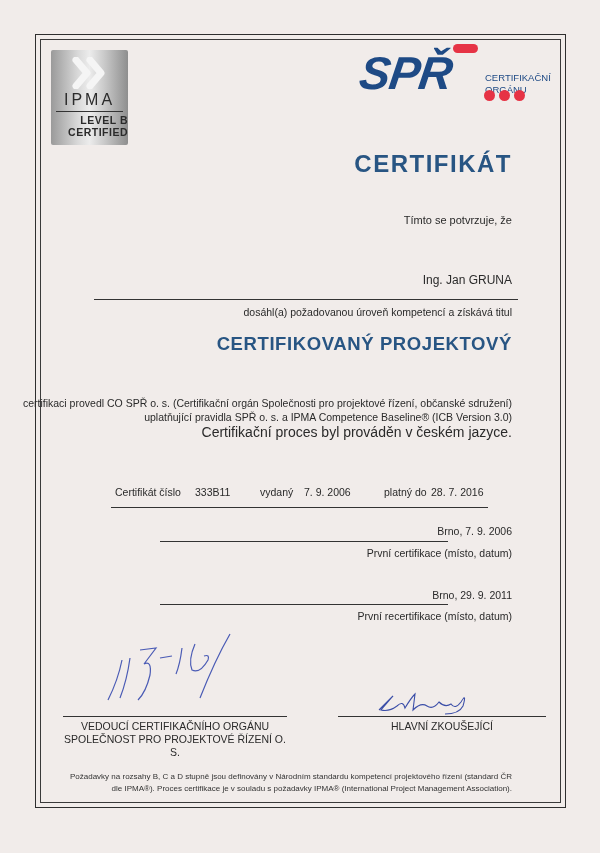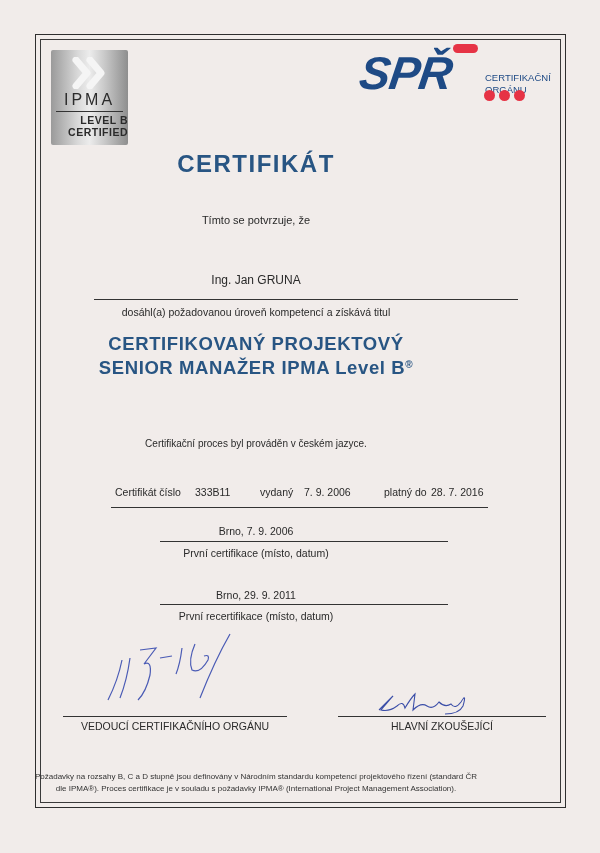--- a/index.html
+++ b/index.html
@@ -11,21 +11,21 @@
   }
   .outer-frame {
     position:absolute; left:35px; top:34px; width:531px; height:774px;
     border:1.5px solid #2e2e2e; box-sizing:border-box;
   }
   .inner-frame {
     position:absolute; left:40px; top:39px; width:521px; height:764px;
     border:1px solid #3a3a3a; box-sizing:border-box;
   }
   .abs { position:absolute; }
-  .center { left:0; width:512px; text-align:center; }
+  .center { left:0; width:512px; text-align:right; }
 
   
   .ipma-badge {
     position:absolute; left:51px; top:50px; width:77px; height:95px;
     background:linear-gradient(90deg,#9a9a9a 0%,#d9d9d9 35%,#ececec 50%,#c8c8c8 70%,#8e8e8e 100%);
     border-radius:2px;
   }
   .ipma-badge svg { position:absolute; left:21px; top:7px; }
   .ipma-word {
     position:absolute; left:0; width:77px; top:41px; text-align:center;
@@ -59,21 +59,21 @@
   }
   .confirm { top:214px; font-size:11px; }
   .holder { top:273px; font-size:12px; font-weight:normal; }
   .holder-line { position:absolute; left:94px; width:424px; top:299px; height:1px; background:#333; }
   .achieved { top:306px; font-size:10.5px; }
   .degree {
     top:333px; font-size:18.5px; font-weight:bold; color:#285583; line-height:21px; letter-spacing:0.6px;
   }
   .degree sup { font-size:10px; vertical-align:6px; }
   .body-text { top:396px; font-size:10.5px; line-height:14px; }
-  .process { top:438px; font-size:10px; }
+  .process { top:424px; font-size:14px; }
 
   .cert-row { position:absolute; top:486px; font-size:10.5px; }
   .cert-line { position:absolute; left:111px; width:377px; top:507px; height:1px; background:#333; }
 
   .place1 { top:525px; font-size:10.5px; }
   .line1 { position:absolute; left:160px; width:288px; top:541px; height:1px; background:#333; }
   .cap1 { top:547px; font-size:10.5px; }
   .place2 { top:589px; font-size:10.5px; }
   .line2 { position:absolute; left:160px; width:288px; top:604px; height:1px; background:#333; }
   .cap2 { top:610px; font-size:10.5px; }
@@ -115,24 +115,25 @@
 </div>
 
 <div class="abs center title">CERTIFIKÁT</div>
 <div class="abs center confirm">Tímto se potvrzuje, že</div>
 <div class="abs center holder">Ing. Jan GRUNA</div>
 <div class="holder-line"></div>
 <div class="abs center achieved">dosáhl(a) požadovanou úroveň kompetencí a získává titul</div>
 
 <div class="abs center degree">
   <div>CERTIFIKOVANÝ PROJEKTOVÝ</div>
-  <div><span>SENIOR MANAŽER IPMA Level B</span><sup>®</sup></div>
 </div>
 
 <div class="abs center body-text">
+  <div>certifikaci provedl CO SPŘ o. s. (Certifikační orgán Společnosti pro projektové řízení, občanské sdružení)</div>
+  <div>uplatňující pravidla SPŘ o. s. a IPMA Competence Baseline® (ICB Version 3.0)</div>
 </div>
 <div class="abs center process">Certifikační proces byl prováděn v českém jazyce.</div>
 
 <div class="cert-row" style="left:115px">Certifikát číslo</div>
 <div class="cert-row" style="left:195px">333B11</div>
 <div class="cert-row" style="left:260px">vydaný</div>
 <div class="cert-row" style="left:304px">7. 9. 2006</div>
 <div class="cert-row" style="left:384px">platný do</div>
 <div class="cert-row" style="left:431px">28. 7. 2016</div>
 <div class="cert-line"></div>
@@ -155,19 +156,20 @@
   <path d="M130 4 Q115 30 100 68" stroke="#4a5bb5" stroke-width="1.2" fill="none"></path>
 </svg>
 <svg class="abs" style="left:375px;top:688px" width="100" height="30" viewBox="0 0 100 30">
   <path d="M4 22 Q12 14 18 8 L6 22 Q14 24 22 18 Q28 12 30 20 Q36 10 40 6 L38 22 Q46 14 52 18 Q58 22 64 14 Q70 20 76 16 Q80 22 86 14 Q92 4 88 18 Q84 26 70 26" stroke="#3c4fa8" stroke-width="1.1" fill="none"></path>
 </svg>
 
 <div class="sig-left-line"></div>
 <div class="sig-right-line"></div>
 <div class="sig-left-cap">
   <div>VEDOUCÍ CERTIFIKAČNÍHO ORGÁNU</div>
+  <div>SPOLEČNOST PRO PROJEKTOVÉ ŘÍZENÍ O. S.</div>
 </div>
 <div class="sig-right-cap">HLAVNÍ ZKOUŠEJÍCÍ</div>
 
 <div class="abs center footnote">
   <div>Požadavky na rozsahy B, C a D stupně jsou definovány v Národním standardu kompetencí projektového řízení (standard ČR</div>
   <div>dle IPMA®). Proces certifikace je v souladu s požadavky IPMA® (International Project Management Association).</div>
 </div>
 
 </body></html>

